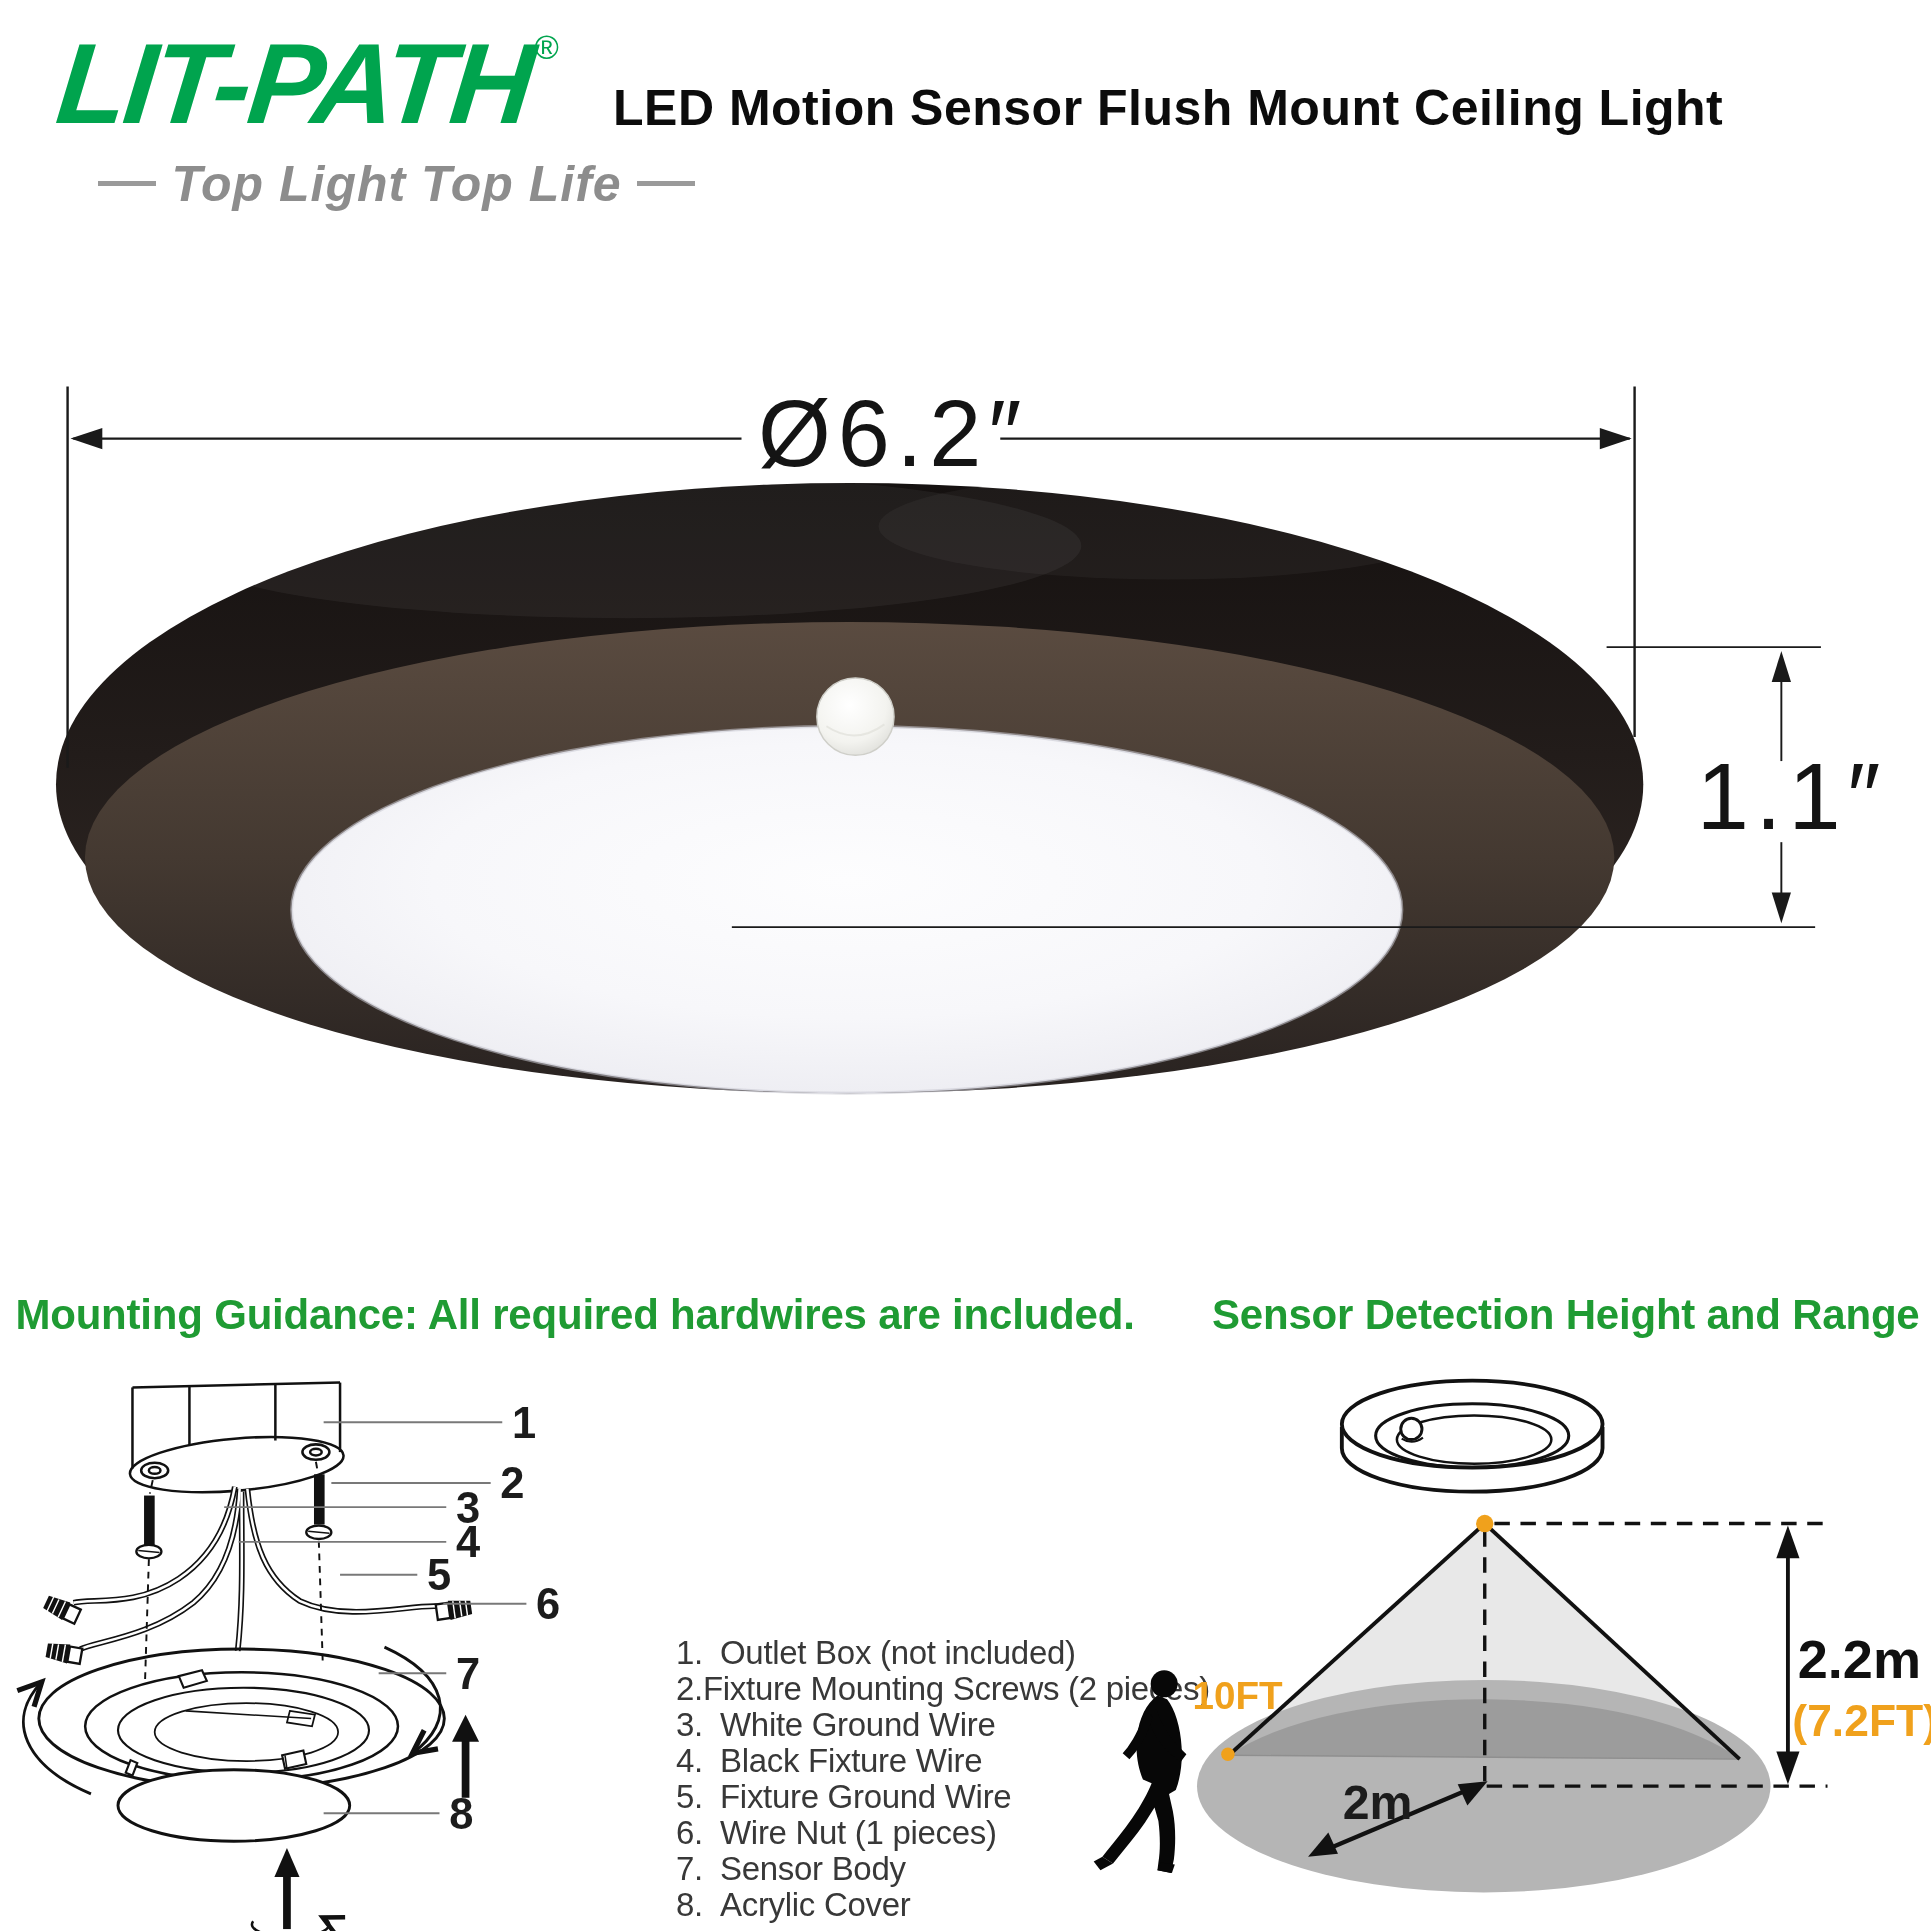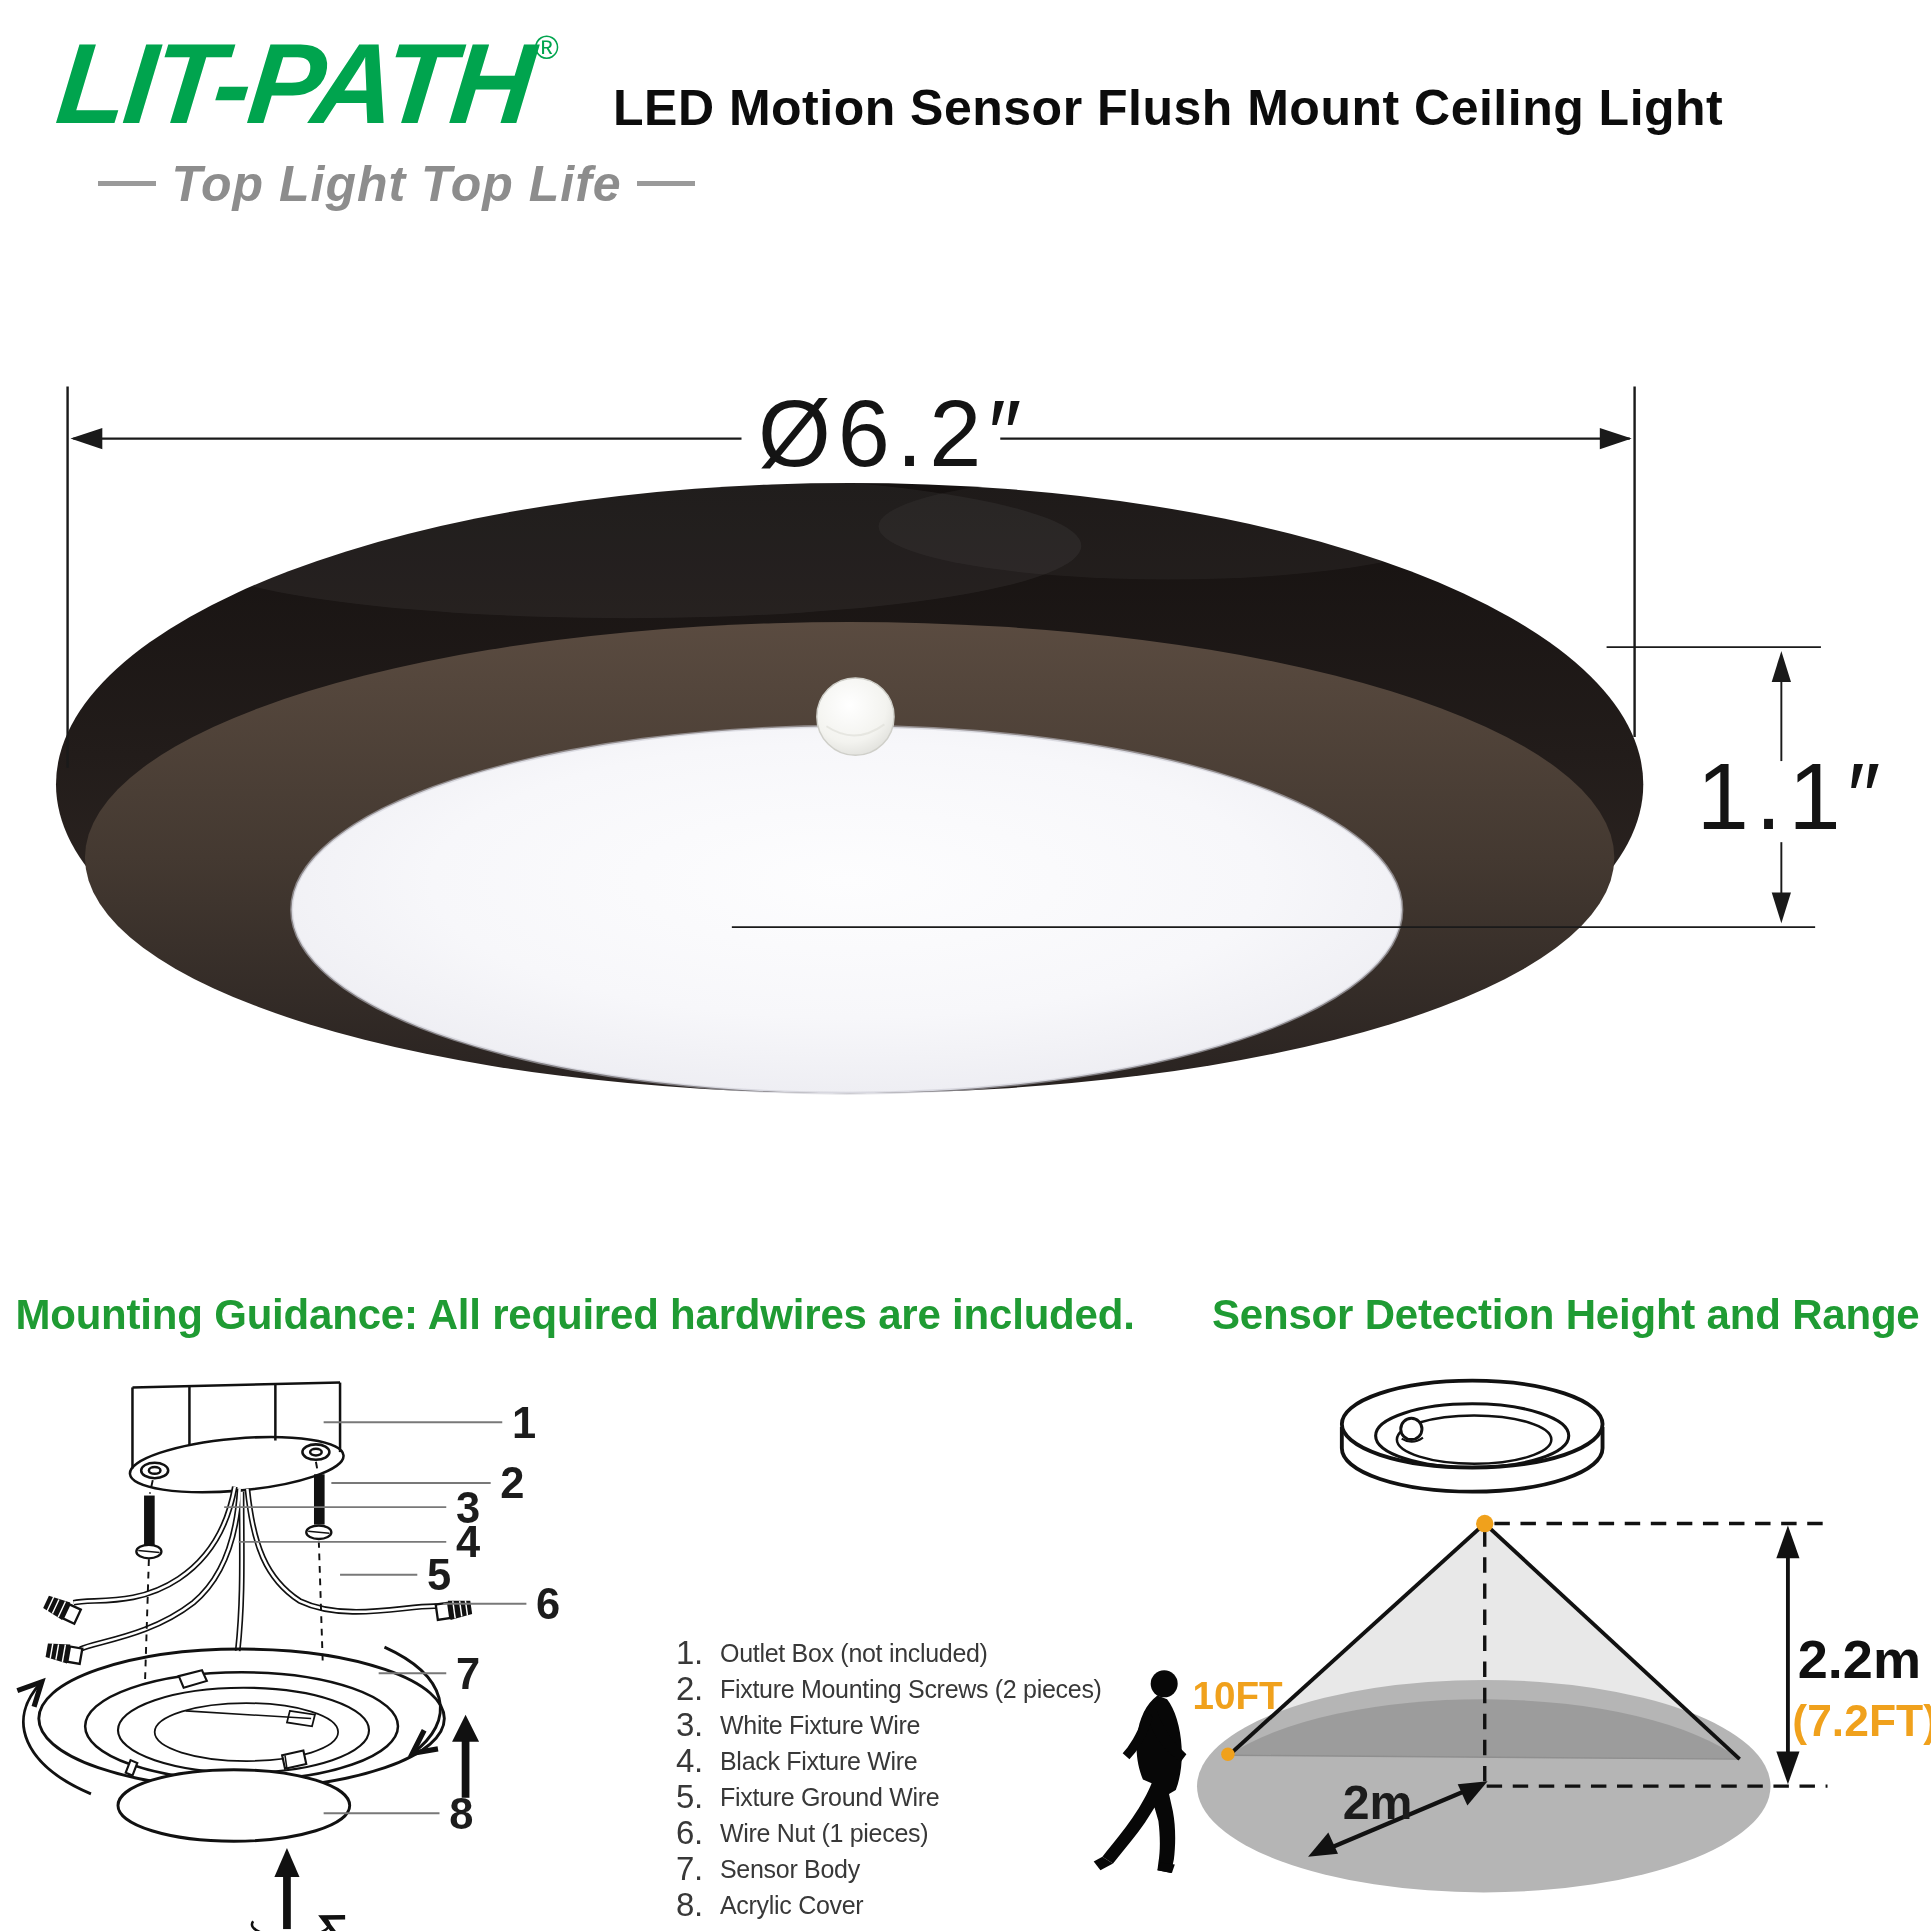--- a/index.html
+++ b/index.html
@@ -32,21 +32,21 @@
   .section-heading{
     font-size:42px;font-weight:700;color:#1F9B33;white-space:nowrap;letter-spacing:-0.2px;
   }
   .heading-mounting{left:15.4px;top:1291px;}
   .heading-sensor{left:1212px;top:1291px;}
 
   
   .parts-list{left:676px;top:1635px;width:454px;}
   .part-row{display:flex;height:36px;align-items:center;}
   .part-num{width:44px;font-size:33px;color:#383838;letter-spacing:-0.3px;}
-  .part-label{font-size:25px;color:#383838;letter-spacing:-0.3px;white-space:nowrap;}
+  .part-label{font-size:33px;color:#383838;letter-spacing:-0.3px;white-space:nowrap;}
 
   svg text{font-family:"Liberation Sans", sans-serif;}
   .dim-text{font-size:97px;fill:#141414;letter-spacing:7px;}
   .callout-num{font-size:45px;font-weight:700;fill:#1c1c1c;}
   .lbl-orange{fill:#F0A11C;font-weight:700;}
   .lbl-black{fill:#101010;font-weight:700;}
 </style>
 </head>
 <body>
 
@@ -256,21 +256,21 @@
     <div class="part-row">
         <span class="part-num">1.</span>
         <span class="part-label">Outlet Box (not included)</span>
       </div>
     <div class="part-row">
         <span class="part-num">2.</span>
         <span class="part-label">Fixture Mounting Screws (2 pieces)</span>
       </div>
     <div class="part-row">
         <span class="part-num">3.</span>
-        <span class="part-label">White Fixture Wire</span>
+        <span class="part-label">White Ground Wire</span>
       </div>
     <div class="part-row">
         <span class="part-num">4.</span>
         <span class="part-label">Black Fixture Wire</span>
       </div>
     <div class="part-row">
         <span class="part-num">5.</span>
         <span class="part-label">Fixture Ground Wire</span>
       </div>
     <div class="part-row">

